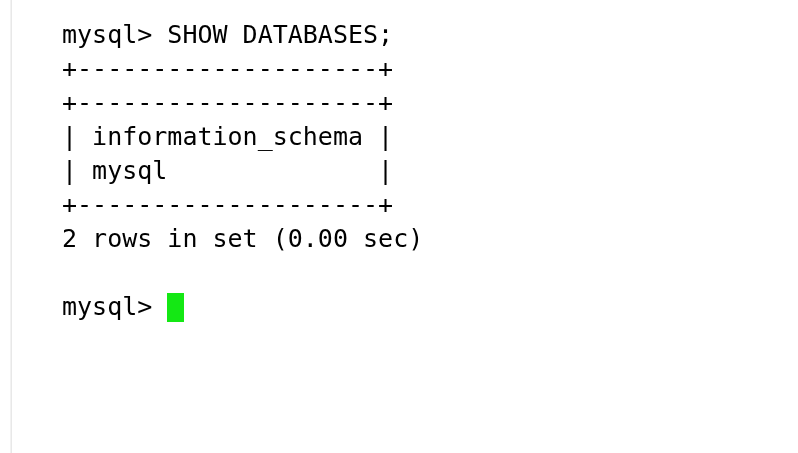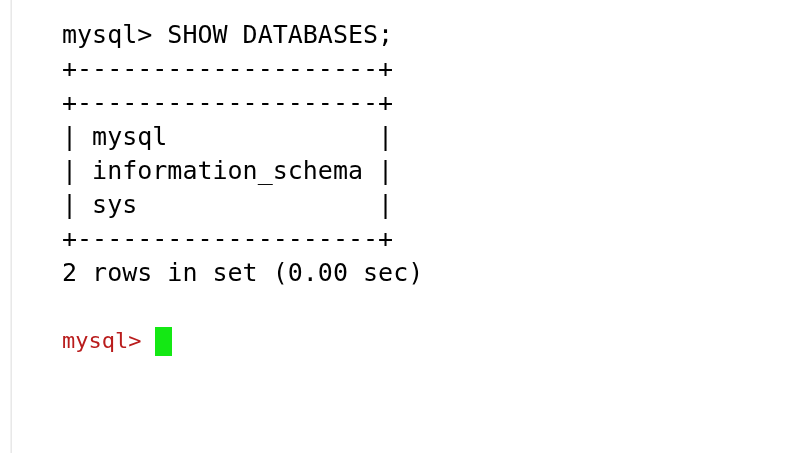--- a/index.html
+++ b/index.html
@@ -46,23 +46,23 @@
   .line.blank {
     color: transparent;
   }
   .prompt-line {
     display: flex;
     align-items: center;
     height: 34px;
   }
   .prompt-text {
     font-family: "DejaVu Sans Mono", "Liberation Mono", monospace;
-    font-size: 22px;
+    font-size: 25px;
     line-height: 34px;
-    color: #b91c1c;
+    color: #000000;
     white-space: pre;
     text-align: center;
   }
   #cursor {
     display: inline-block;
     width: 17px;
     height: 29px;
     background: #14e814;
     vertical-align: middle;
     margin-left: 0px;
@@ -77,26 +77,25 @@
 
   <div id="terminal">
 
     <div class="line">mysql&gt; SHOW DATABASES;</div>
 
     <div class="line">+--------------------+</div>
 
 
     <div class="line">+--------------------+</div>
 
+    <div class="line">| information_schema |</div>
+
     <div class="line">| mysql              |</div>
 
-    <div class="line">| information_schema |</div>
 
-
-    <div class="line">| sys                |</div>
 
     <div class="line">+--------------------+</div>
 
     <div class="line">2 rows in set (0.00 sec)</div>
 
     <div class="line blank"> </div>
 
     <div class="prompt-line">
       <span class="prompt-text">mysql&gt; </span>
       <span id="cursor" style="background: rgb(20, 232, 20);"></span>

